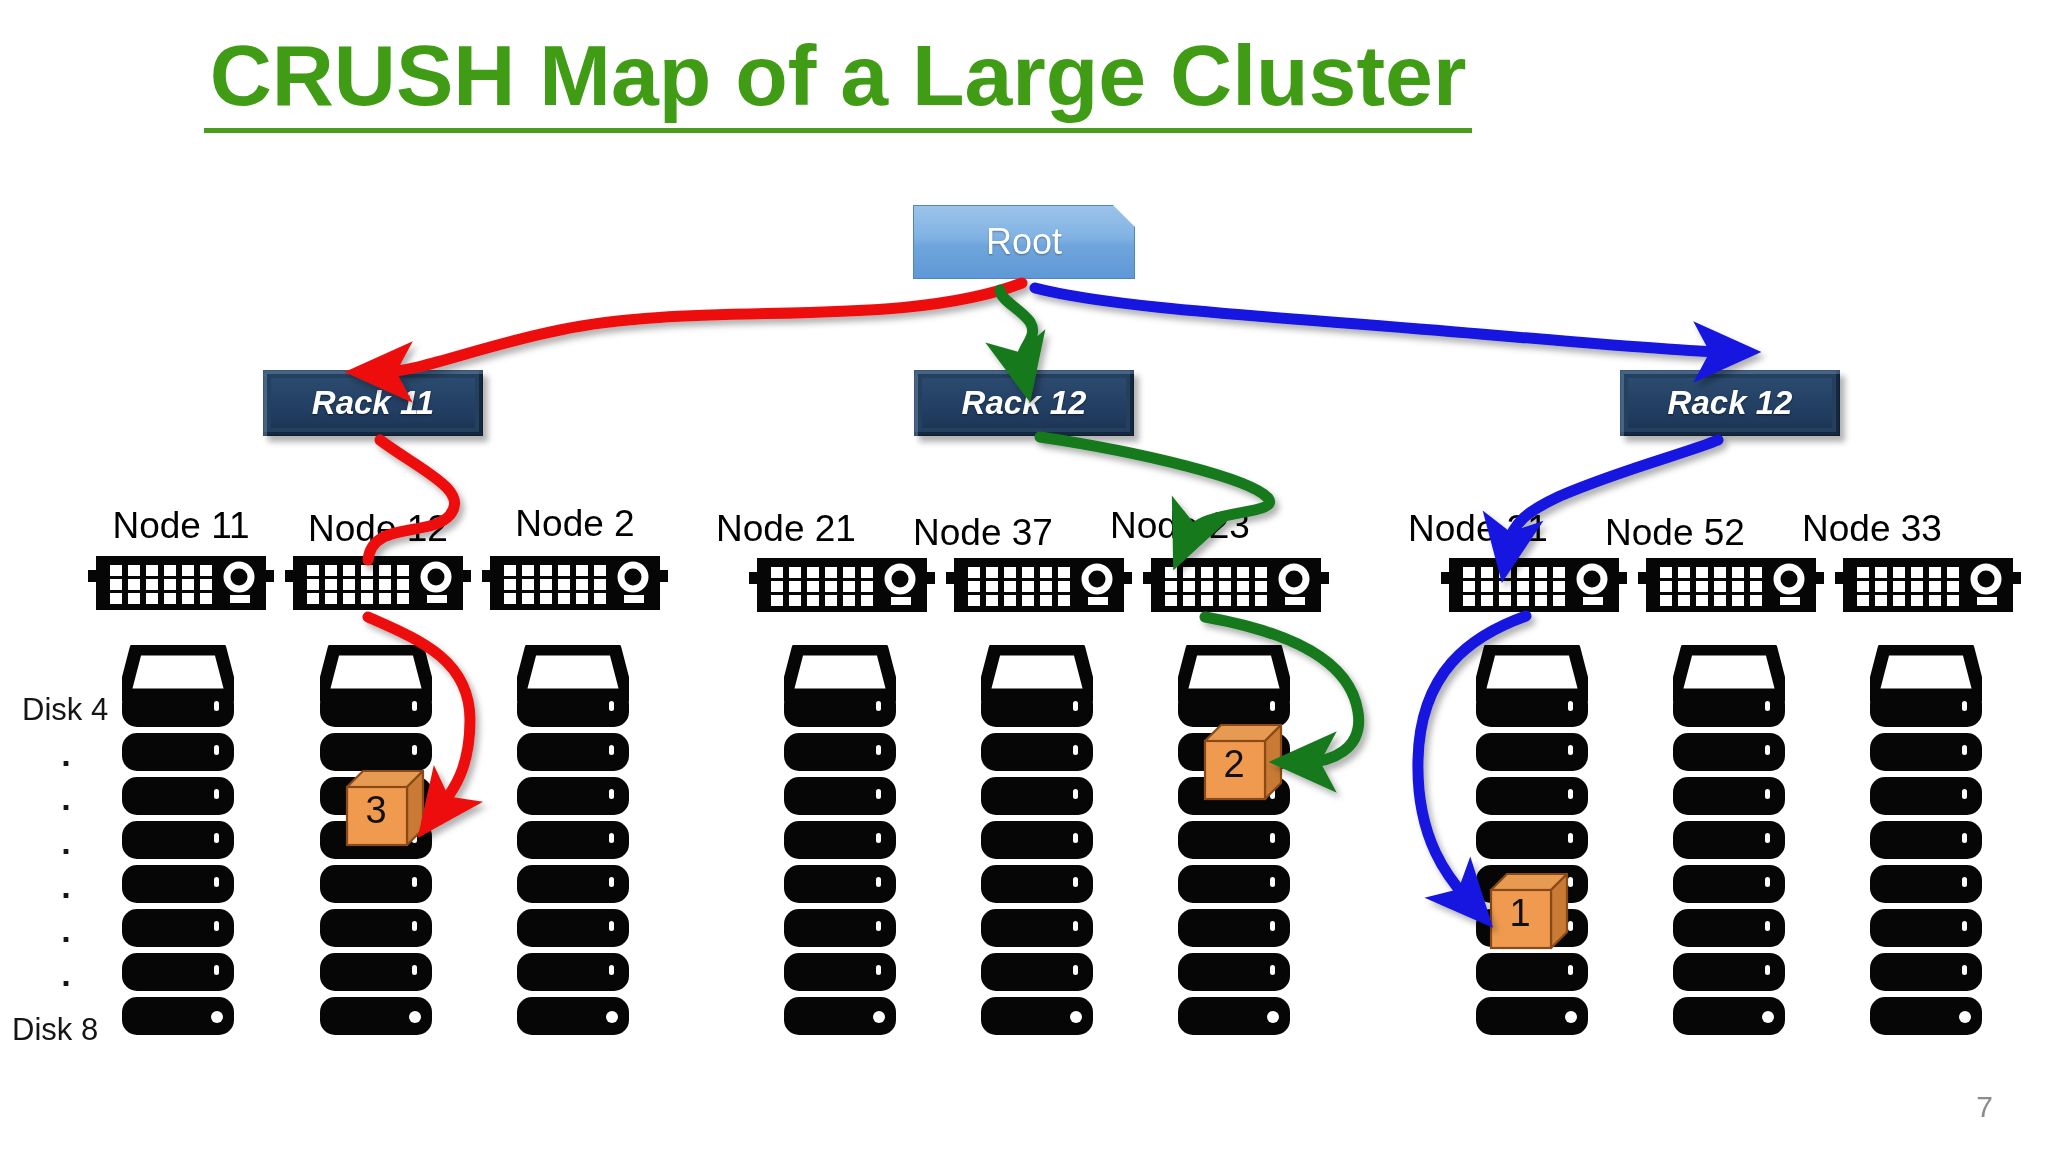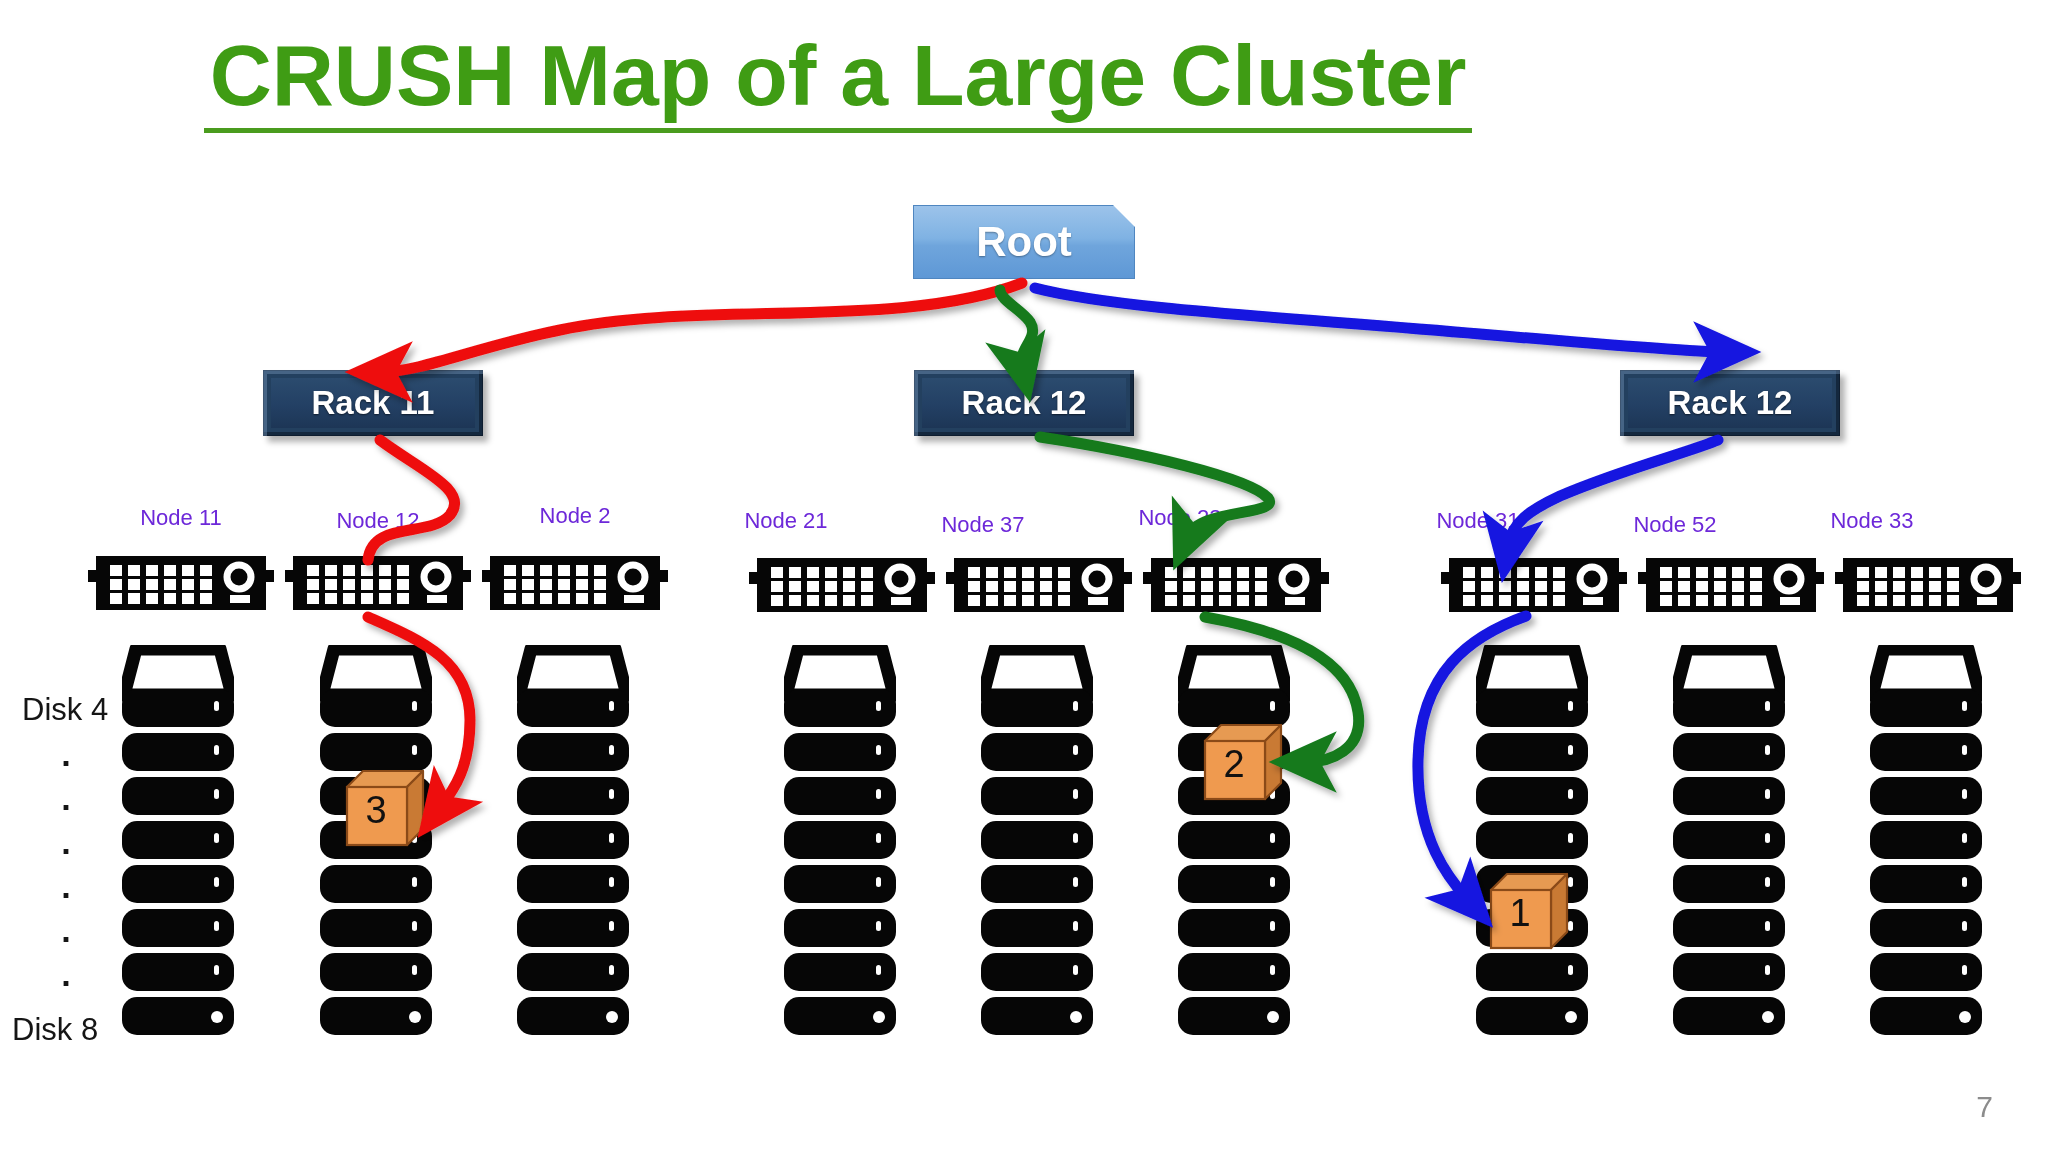--- a/index.html
+++ b/index.html
@@ -55,31 +55,32 @@
     clip-path: polygon(0 0, calc(100% - 22px) 0, 100% 22px, 100% 100%, 0 100%);
     box-shadow: 3px 4px 5px rgba(0,0,0,0.28);
   }
   #root-node .rootlabel {
     position: absolute;
     inset: 0;
     display: flex;
     align-items: center;
     justify-content: center;
     color: #ffffff;
-    font-size: 42px;
-    font-weight: bold;
+    font-size: 36px;
+    font-weight: normal;
     text-shadow: 0 1px 2px rgba(0,0,0,0.35);
   }
 
   
   .rack {
     position: absolute;
     width: 220px;
     height: 66px;
     top: 370px;
+    font-style: italic;
   }
   .rack .rackbox {
     position: absolute;
     inset: 0;
     background: #25405e;
     background:
       linear-gradient(to bottom, #2e4f72 0%, #27456a 35%, #1f3a5c 70%, #1b3css 100%);
     background-color: #23405f;
     border: 1px solid #16293f;
     box-shadow: 5px 6px 6px rgba(0,0,0,0.30);
@@ -106,22 +107,22 @@
     font-weight: bold;
     text-shadow: 0 1px 2px rgba(0,0,0,0.55);
     white-space: nowrap;
   }
 
   
   .node-label {
     position: absolute;
     width: 190px;
     text-align: center;
-    font-size: 22px;
-    color: #6d28d9;
+    font-size: 37px;
+    color: #000000;
     font-family: "Liberation Sans", sans-serif;
   }
   .node-icon {
     position: absolute;
     width: 186px;
     height: 54px;
   }
 
   
   .disk-stack {

